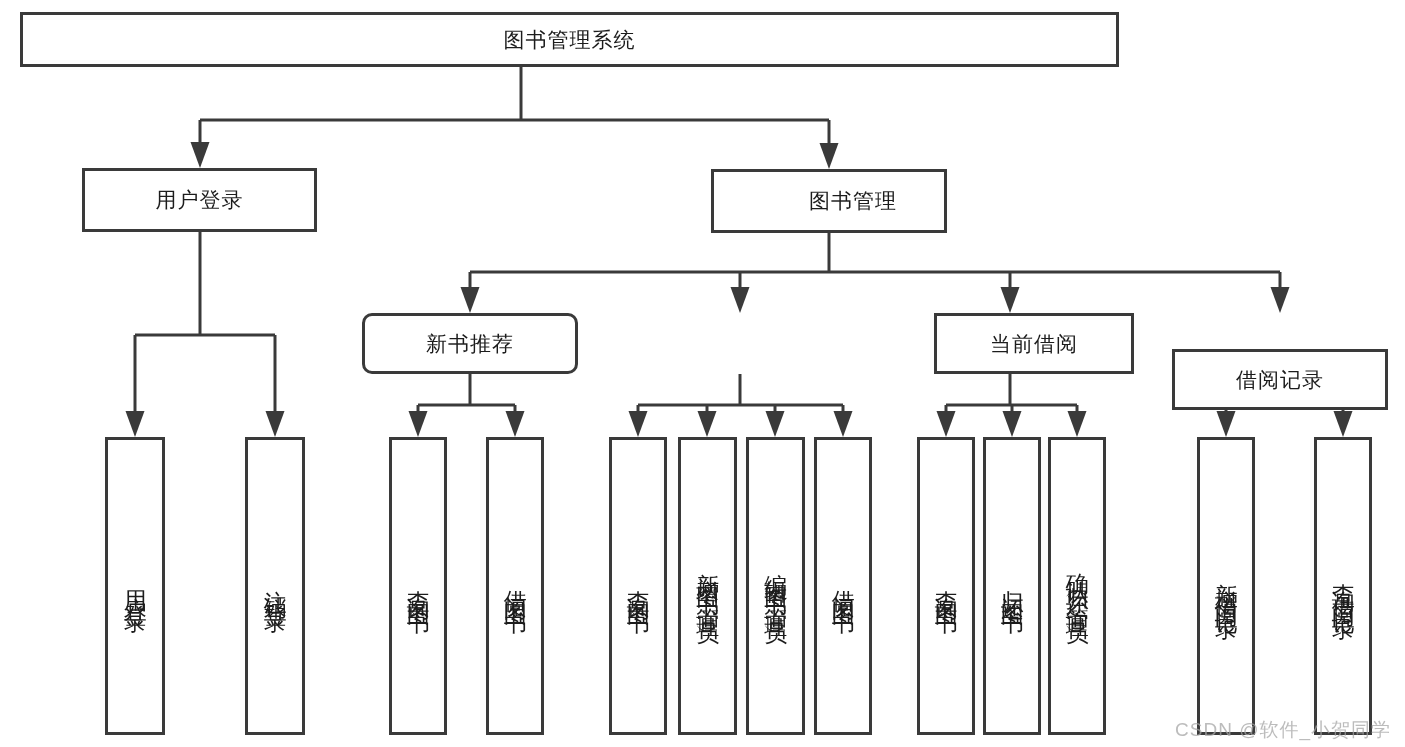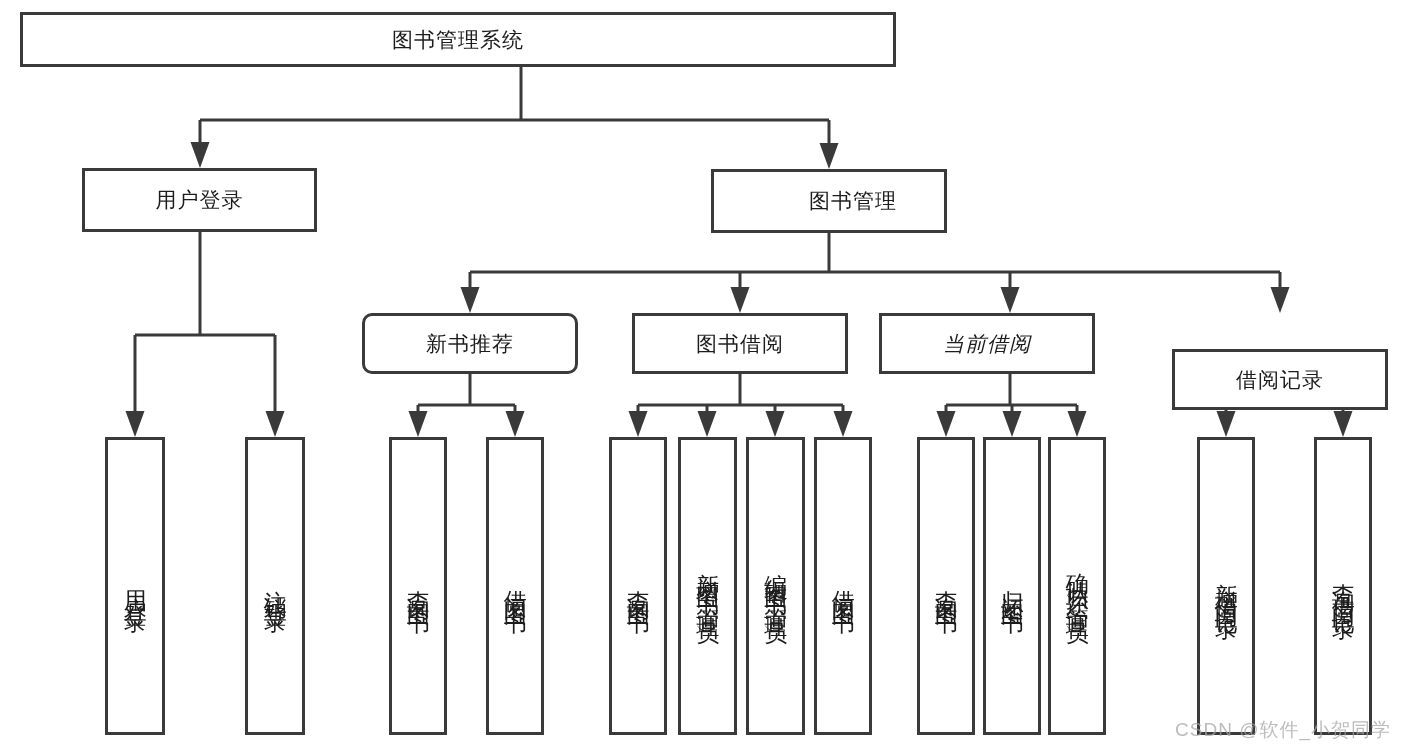--- a/index.html
+++ b/index.html
@@ -35,28 +35,28 @@
   }
   .vbox {
     font-size: 23px;
     writing-mode: vertical-lr;
     text-orientation: mixed;
     letter-spacing: 7px;
     line-height: 1.1;
     white-space: nowrap;
   }
   
-  .n-root      { left: 20px;   top: 12px;  width: 876px; height: 55px; }
+  .n-root      { left: 20px;   top: 12px;  width: 1099px; height: 55px; }
   
   .n-login     { left: 82px;   top: 168px; width: 235px;  height: 64px; }
   .n-bookmgmt  { left: 711px;  top: 169px; width: 236px;  height: 64px; padding-left: 48px; }
   
   .n-newbook   { left: 362px;  top: 313px; width: 216px;  height: 61px; border-radius: 10px; }
   .n-borrow    { left: 632px;  top: 313px; width: 216px;  height: 61px; }
-  .n-current   { left: 879px;  top: 313px; width: 216px;  height: 61px; font-style: italic; }
+  .n-current   { left: 934px;  top: 313px; width: 200px;  height: 61px; }
   .n-records   { left: 1172px; top: 313px; width: 216px;  height: 61px; margin-top: 36px; }
   
   .vbox        { top: 437px; height: 298px; }
   .n-l-userlogin { left: 105px;  width: 60px; }
   .n-l-logout    { left: 245px;  width: 60px; }
   .n-l-query1    { left: 389px;  width: 58px; }
   .n-l-lend1     { left: 486px;  width: 58px; }
   .n-l-query2    { left: 609px;  width: 58px; }
   .n-l-addbook   { left: 678px;  width: 59px; }
   .n-l-editbook  { left: 746px;  width: 59px; }
@@ -136,21 +136,20 @@
       <line x1="1343" y1="405" x2="1343" y2="417" stroke="#3a3a3a" stroke-width="3"></line>
       <polygon points="1333.5,411 1352.5,411 1343,437" fill="#3a3a3a"></polygon>
     </svg>
 
   <div class="node hbox n-root">图书管理系统</div>
 
   <div class="node hbox n-login">用户登录</div>
   <div class="node hbox n-bookmgmt">图书管理</div>
 
   <div class="node hbox n-newbook">新书推荐</div>
-  <div class="node hbox n-borrow">图书借阅</div>
   <div class="node hbox n-current">当前借阅</div>
   <div class="node hbox n-records">借阅记录</div>
 
   <div class="node vbox n-l-userlogin">用户登录</div>
   <div class="node vbox n-l-logout">注销登录</div>
 
   <div class="node vbox n-l-query1">查询图书</div>
   <div class="node vbox n-l-lend1">借阅图书</div>
 
   <div class="node vbox n-l-query2">查询图书</div>

